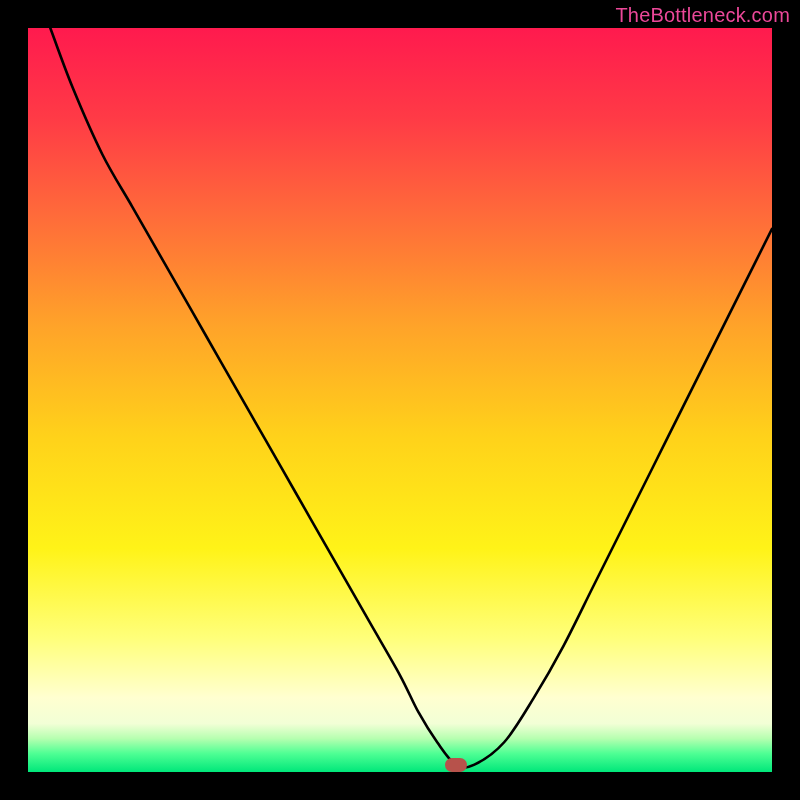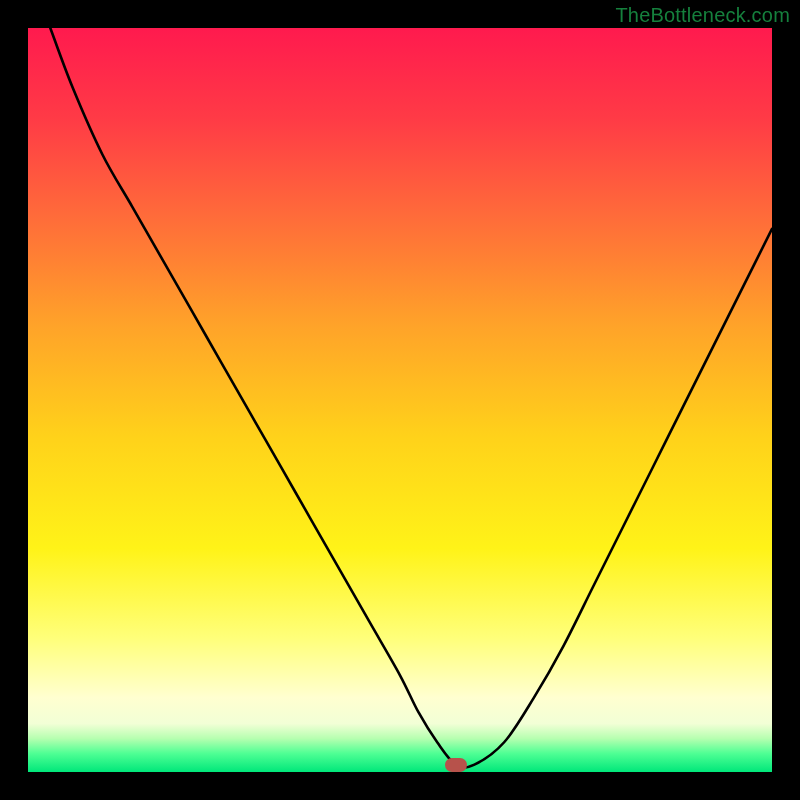--- a/index.html
+++ b/index.html
@@ -14,21 +14,21 @@
   .frame {
     position: relative;
     width: 800px;
     height: 800px;
     background: #000;
   }
   .watermark {
     position: absolute;
     top: 4px;
     right: 10px;
-    color: #15803d;
+    color: #ec4899;
     font-size: 20px;
     font-weight: 500;
     letter-spacing: 0.2px;
     z-index: 20;
   }
   .plot-area {
     position: absolute;
     left: 28px;
     top: 28px;
     width: 744px;

